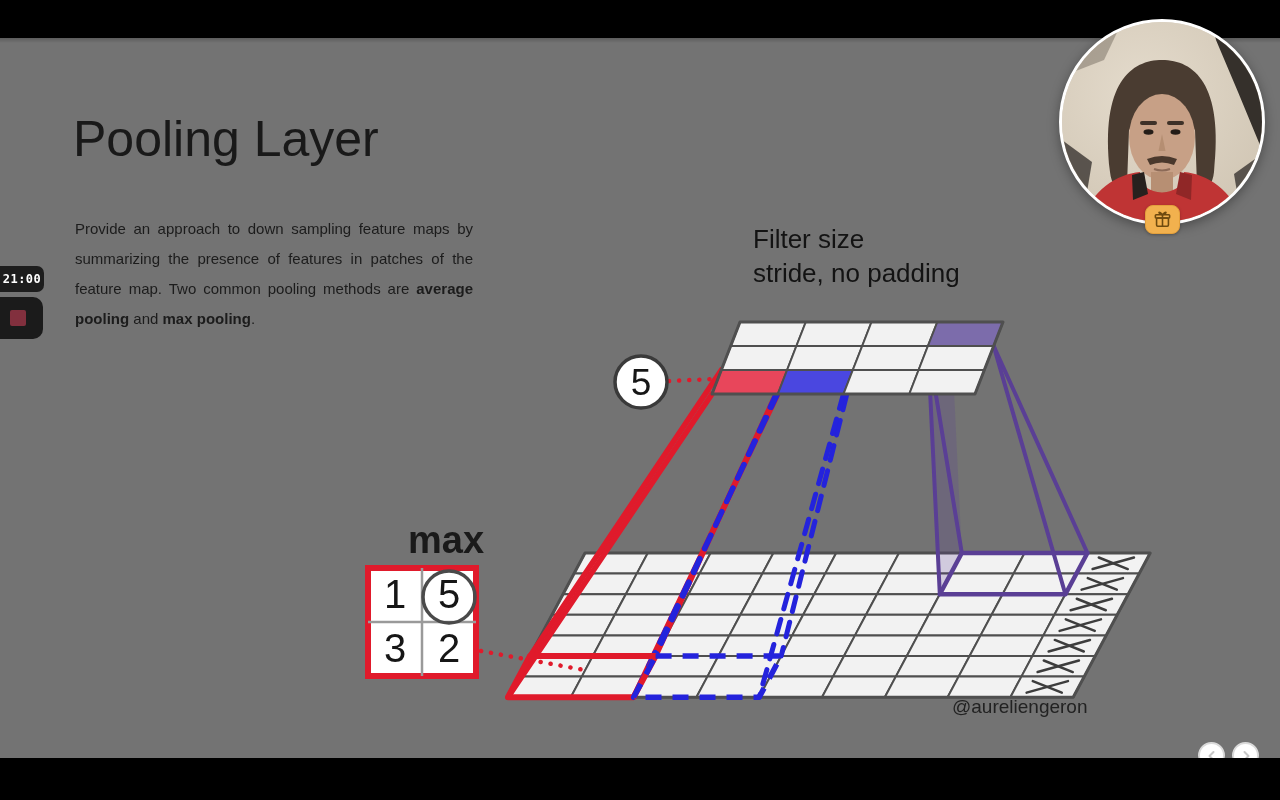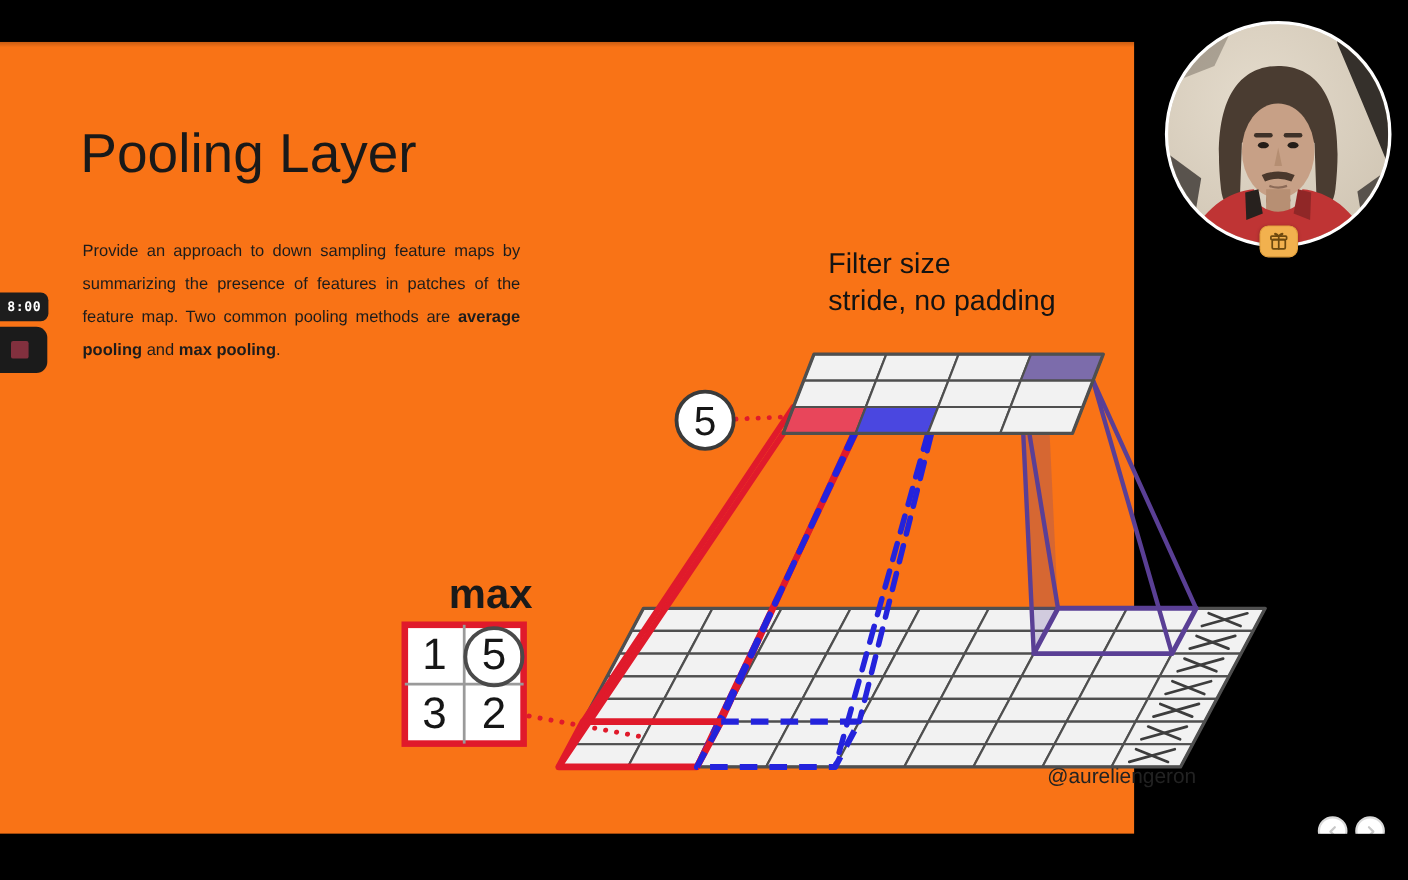--- a/index.html
+++ b/index.html
@@ -3,21 +3,21 @@
 <meta charset="utf-8">
 <style>
   html,body{margin:0;padding:0;background:#000;}
   .screen{position:relative;width:1280px;height:800px;background:#000;overflow:hidden;
           font-family:"Liberation Sans",sans-serif;}
   .bar{position:absolute;left:0;width:1280px;background:#000;z-index:3;}
   .bar-top{top:0;height:38px;}
   .bar-top::after{content:"";position:absolute;top:38px;left:0;width:1280px;height:5px;
           background:linear-gradient(#00000033,#0000);}
   .bar-bottom{top:758px;height:42px;}
-  .slide{position:absolute;left:0;top:38px;width:1031px;height:720px;background:#f97316;z-index:1;}
+  .slide{position:absolute;left:0;top:38px;width:1280px;height:720px;background:#737373;z-index:1;}
   .page-title{position:absolute;left:73px;top:72px;margin:0;font-size:50px;font-weight:500;
           color:#191919;letter-spacing:0px;}
   .body-par{position:absolute;left:75px;top:176px;width:398px;margin:0;font-size:15px;
           line-height:30px;color:#1c1c1c;text-align:justify;}
   .body-par b{font-weight:bold;}
   .filter-label{position:absolute;left:753px;top:184px;font-size:26px;line-height:34px;color:#131313;}
   .watermark{position:absolute;left:952px;top:658px;font-size:19px;color:#222;}
   #diagram{position:absolute;left:0;top:0;z-index:2;pointer-events:none;}
   
   .timer-chip{position:absolute;left:0;top:266px;width:44px;height:26px;background:#1d1d1d;
@@ -206,21 +206,21 @@
         <text x="395" y="662" text-anchor="middle" font-size="40" fill="#161616" font-family="&quot;Liberation Sans&quot;,sans-serif">3</text>
         <text x="449" y="662" text-anchor="middle" font-size="40" fill="#161616" font-family="&quot;Liberation Sans&quot;,sans-serif">2</text>
         <circle cx="449" cy="597" r="26" fill="none" stroke="#4a4a4a" stroke-width="3.5"></circle>
         <text x="446" y="553" text-anchor="middle" font-size="38" font-weight="600" fill="#1a1a1a" font-family="&quot;Liberation Sans&quot;,sans-serif">max</text>
       </g>
     </svg>
 
   <div class="bar bar-top"></div>
   <div class="bar bar-bottom"></div>
 
-  <div class="timer-chip">8:00</div>
+  <div class="timer-chip">21:00</div>
   <button class="stop-btn">
     <span class="stop-square"></span>
   </button>
 
   <div class="webcam">
     <div class="webcam-photo">
       <svg width="200" height="200" viewBox="0 0 200 200">
         <defs>
           <radialGradient id="wall" cx="40%" cy="35%" r="80%">
             <stop offset="0%" stop-color="#e4dbcc"></stop>

